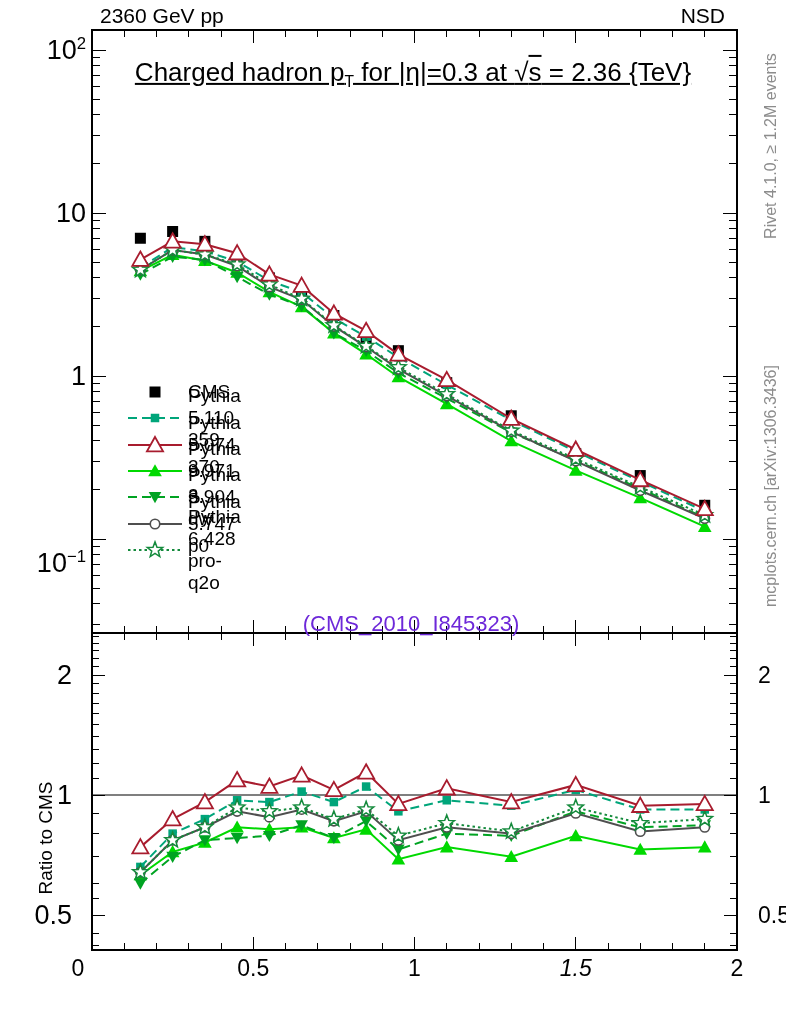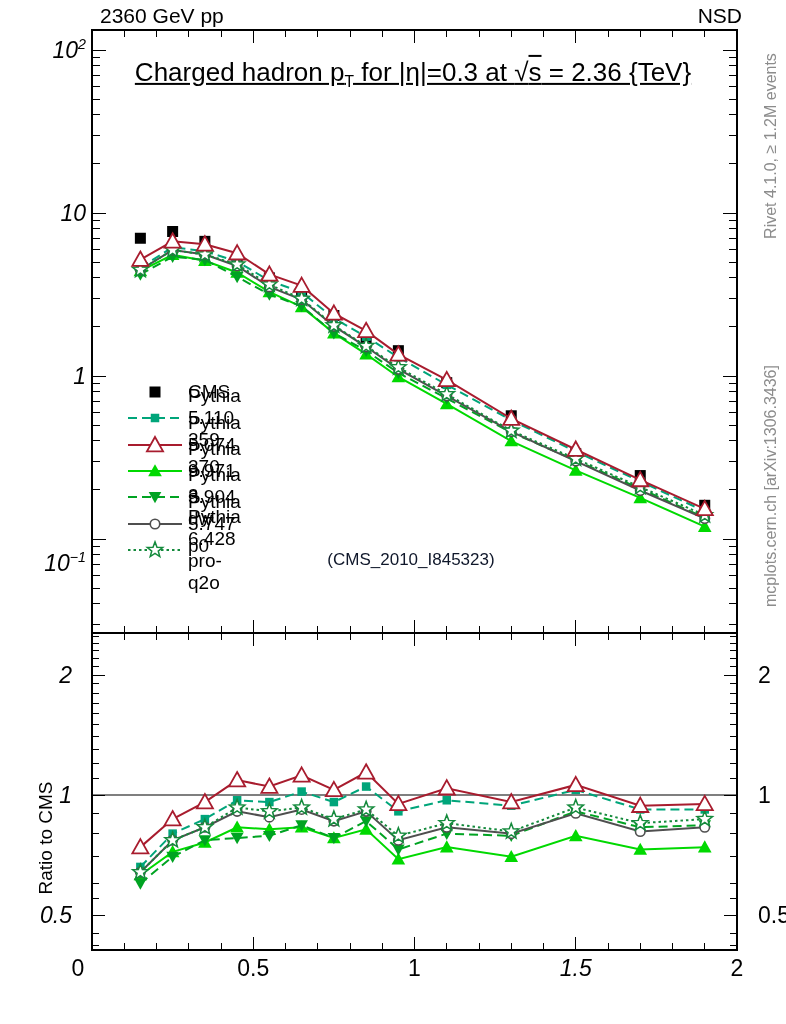--- a/index.html
+++ b/index.html
@@ -4,28 +4,28 @@
 <style>
   html,body{margin:0;padding:0;background:#fff;}
   .canvas{position:relative;width:786px;height:1024px;background:#fff;overflow:hidden;
           font-family:"Liberation Sans", sans-serif;color:#000;}
   #plot-svg{position:absolute;left:0;top:0;}
   .txt{position:absolute;white-space:nowrap;}
   .hdr{font-size:21px;top:16px;transform:translateY(-50%);}
   .title{font-size:26px;left:413px;top:74px;transform:translate(-50%,-50%);text-decoration:underline;}
   .t-sub{font-size:0.6em;}
   .ovl{text-decoration:overline;}
-  .tick-y{position:absolute;font-size:23px;text-align:left;transform:translateY(-50%);white-space:nowrap;font-style:italic;}
+  .tick-y{position:absolute;font-size:27px;text-align:left;transform:translateY(-50%);white-space:nowrap;}
   .tick-yr{position:absolute;font-size:23px;text-align:left;transform:translateY(-50%);white-space:nowrap;}
   .tick-x{position:absolute;font-size:23px;transform:translate(-50%,-50%);white-space:nowrap;}
   .tick-y sup{font-size:0.62em;}
   .vtext{position:absolute;white-space:nowrap;transform:translate(-50%,-50%) rotate(-90deg);}
   .ratio-title{font-size:19px;color:#000;}
   .side-note{font-size:16px;color:#8c8c8c;}
-  .watermark{font-size:17px;color:#0f172a;left:411px;top:560px;transform:translate(-50%,-50%);}
+  .watermark{font-size:22px;color:#6d28d9;left:411px;top:624px;transform:translate(-50%,-50%);}
   .legend{position:absolute;left:126px;top:0;width:320px;height:0;}
   .legend-row{position:absolute;left:0;transform:translateY(-50%);height:22px;}
   .legend-row svg{position:absolute;left:0;top:1px;}
   .legend-label{position:absolute;left:62px;top:50%;transform:translateY(-50%);font-size:19px;}
 </style>
 </head>
 <body>
 
 <div class="canvas">
   <svg id="plot-svg" width="786" height="1024">
@@ -432,21 +432,21 @@
         <polygon points="575.75,441.44446987155743 583.81,455.79126987155746 567.69,455.79126987155746" fill="#ffffff" stroke="#a81c2e" stroke-width="1.8"></polygon>
         <polygon points="575.75,776.8522882253831 583.81,791.199088225383 567.69,791.199088225383" fill="#ffffff" stroke="#a81c2e" stroke-width="1.8"></polygon>
         <polygon points="640.25,471.88608811183036 648.31,486.2328881118304 632.19,486.2328881118304" fill="#ffffff" stroke="#a81c2e" stroke-width="1.8"></polygon>
         <polygon points="640.25,797.6520805716506 648.31,811.9988805716505 632.19,811.9988805716505" fill="#ffffff" stroke="#a81c2e" stroke-width="1.8"></polygon>
         <polygon points="704.75,500.8584345447263 712.81,515.2052345447263 696.69,515.2052345447263" fill="#ffffff" stroke="#a81c2e" stroke-width="1.8"></polygon>
         <polygon points="704.75,795.8200697732533 712.81,810.1668697732532 696.69,810.1668697732532" fill="#ffffff" stroke="#a81c2e" stroke-width="1.8"></polygon>
       </g>
     </svg>
 
   <div class="txt hdr" style="left:100px">2360 GeV pp</div>
-  <div class="txt hdr" style="right:44px">NSD</div>
+  <div class="txt hdr" style="right:61px">NSD</div>
 
   <div class="txt title"><span>Charged hadron p</span><sub class="t-sub">T</sub><span> for |η|=0.3 at </span><span>√</span><span class="ovl">s</span><span> = 2.36 {TeV}</span></div>
 
   <div class="legend" id="legend">
       <div class="legend-row" style="top: 392px;">
         <svg width="58" height="20">
           <rect x="23.5" y="4.5" width="11" height="11" fill="#000000" stroke="none" stroke-width="0"></rect>
         </svg>
         <span class="legend-label">CMS</span>
       </div>

